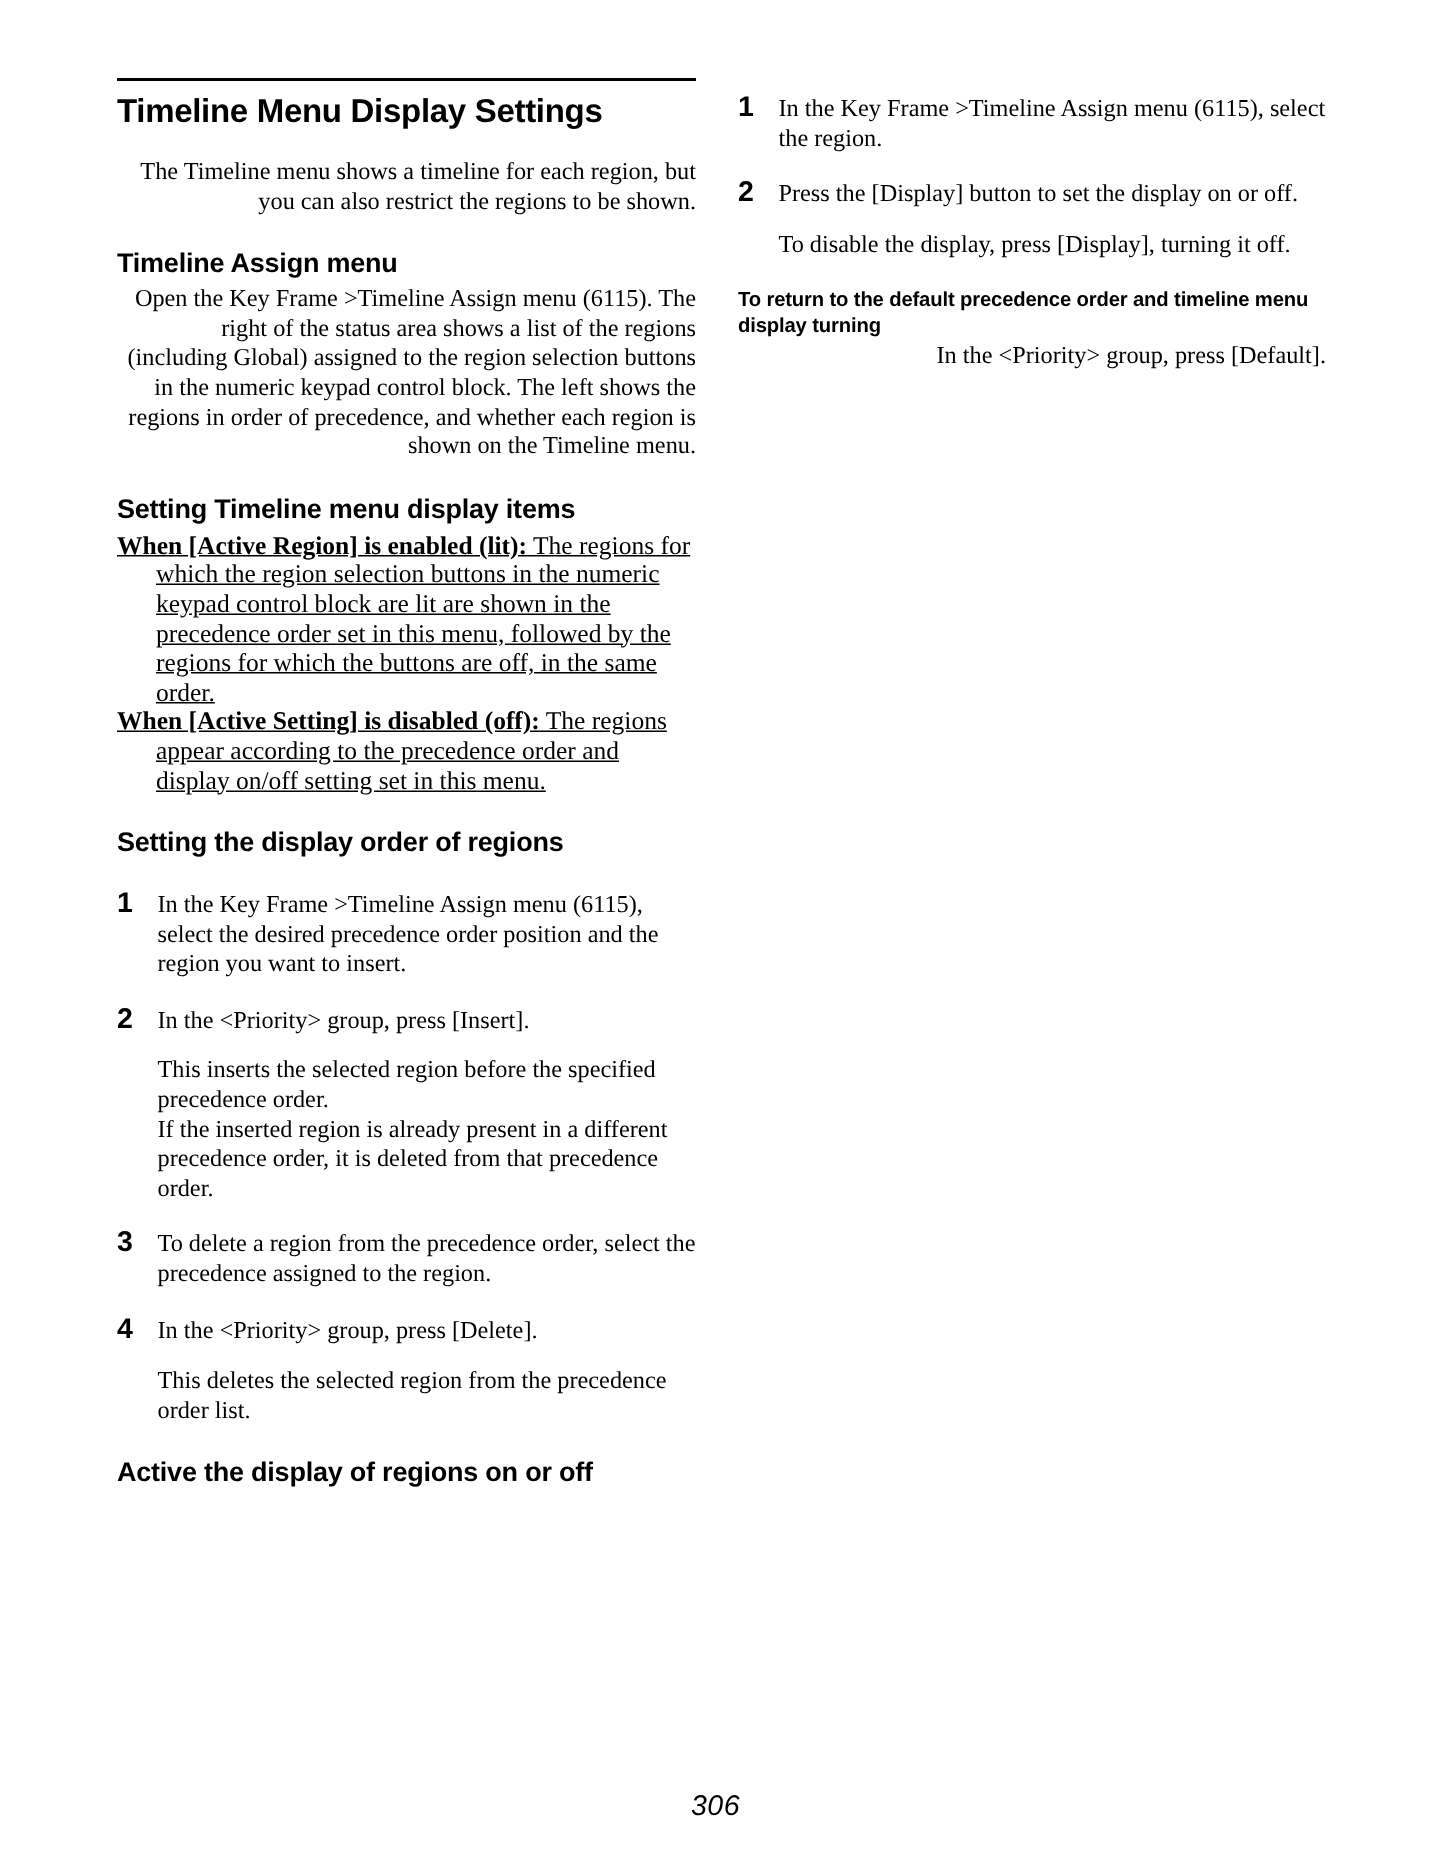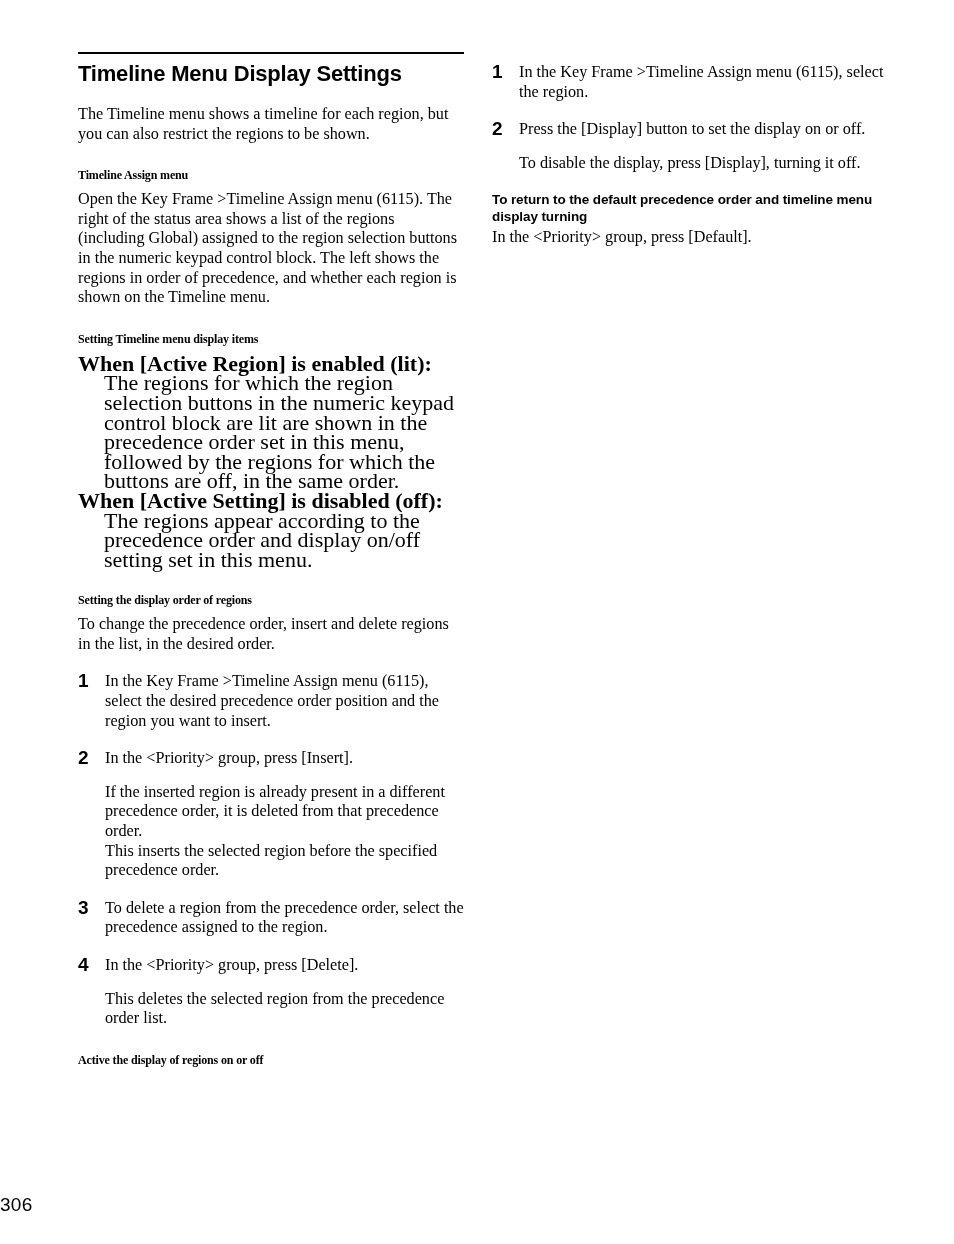--- a/index.html
+++ b/index.html
@@ -42,22 +42,22 @@
   h1.doc-title {
     font-family: "Liberation Sans", "DejaVu Sans", sans-serif;
     font-size: 22px;
     font-weight: bold;
     line-height: 26px;
     letter-spacing: -0.2px;
     margin: 0;
     padding: 0;
   }
   h2.sec-head {
-    font-family: Liberation Serif, serif;
-    font-size: 12px;
+    font-family: Liberation Sans, sans-serif;
+    font-size: 18px;
     font-weight: bold;
     line-height: 19px;
     letter-spacing: -0.15px;
     margin: 0;
     padding: 0;
   }
   h3.sub-head {
     font-family: "Liberation Sans", "DejaVu Sans", sans-serif;
     font-size: 13.5px;
     font-weight: bold;
@@ -66,36 +66,37 @@
     margin: 0;
     padding: 0;
   }
 
   
   p.body {
     font-size: 16.2px;
     line-height: 19.6px;
     margin: 0;
     padding: 0;
-    text-align: left;
+    text-align: right;
   }
   .sp-22 { height: 22px; }
   .sp-18 { height: 18px; }
   .sp-14 { height: 14px; }
   .sp-11 { height: 11px; }
   .sp-5  { height: 5px; }
   .sp-3  { height: 3px; }
 
   
   p.defn {
-    font-size: 22px;
+    font-size: 17px;
     line-height: 19.6px;
     margin: 0;
     padding: 0 0 0 26px;
     text-indent: -26px;
+    text-decoration: underline;
   }
   p.defn b { font-weight: bold; }
 
   
   .step {
     position: relative;
     padding-left: 27px;
     min-height: 20px;
   }
   .step-num {
@@ -115,25 +116,26 @@
     margin: 0;
     padding: 0;
   }
 
   
   .page-number {
     position: absolute;
     left: 0;
     top: 1194px;
     width: 954px;
-    text-align: left;
+    text-align: center;
     font-family: "Liberation Sans", "DejaVu Sans", sans-serif;
     font-size: 19px;
     font-weight: normal;
     letter-spacing: 0.3px;
+    font-style: italic;
   }
 </style>
 </head>
 <body>
 
 <div class="page">
 
   <div class="col col-left">
 
     <div class="top-rule"></div>
@@ -166,40 +168,39 @@
     <p class="defn">
       <b>When [Active Setting] is disabled (off):</b><span> The regions appear according to the precedence order and display on/off setting set in this menu.</span>
     </p>
 
     <div class="sp-22"></div>
 
     <h2 class="sec-head">Setting the display order of regions</h2>
 
     <div class="sp-5"></div>
 
-    <p class="body">To change the precedence order, insert and delete regions in the list, in the desired order.</p>
 
     <div class="sp-18"></div>
 
     <div class="step">
       <span class="step-num">1</span>
       <div class="step-body">
         <p>In the Key Frame &gt;Timeline Assign menu (6115), select the desired precedence order position and the region you want to insert.</p>
       </div>
     </div>
 
     <div class="sp-18"></div>
 
     <div class="step">
       <span class="step-num">2</span>
       <div class="step-body">
         <p>In the &lt;Priority&gt; group, press [Insert].</p>
         <div class="sp-14"></div>
+        <p>This inserts the selected region before the specified precedence order.</p>
         <p>If the inserted region is already present in a different precedence order, it is deleted from that precedence order.</p>
-        <p>This inserts the selected region before the specified precedence order.</p>
       </div>
     </div>
 
     <div class="sp-18"></div>
 
     <div class="step">
       <span class="step-num">3</span>
       <div class="step-body">
         <p>To delete a region from the precedence order, select the precedence assigned to the region.</p>
       </div>

